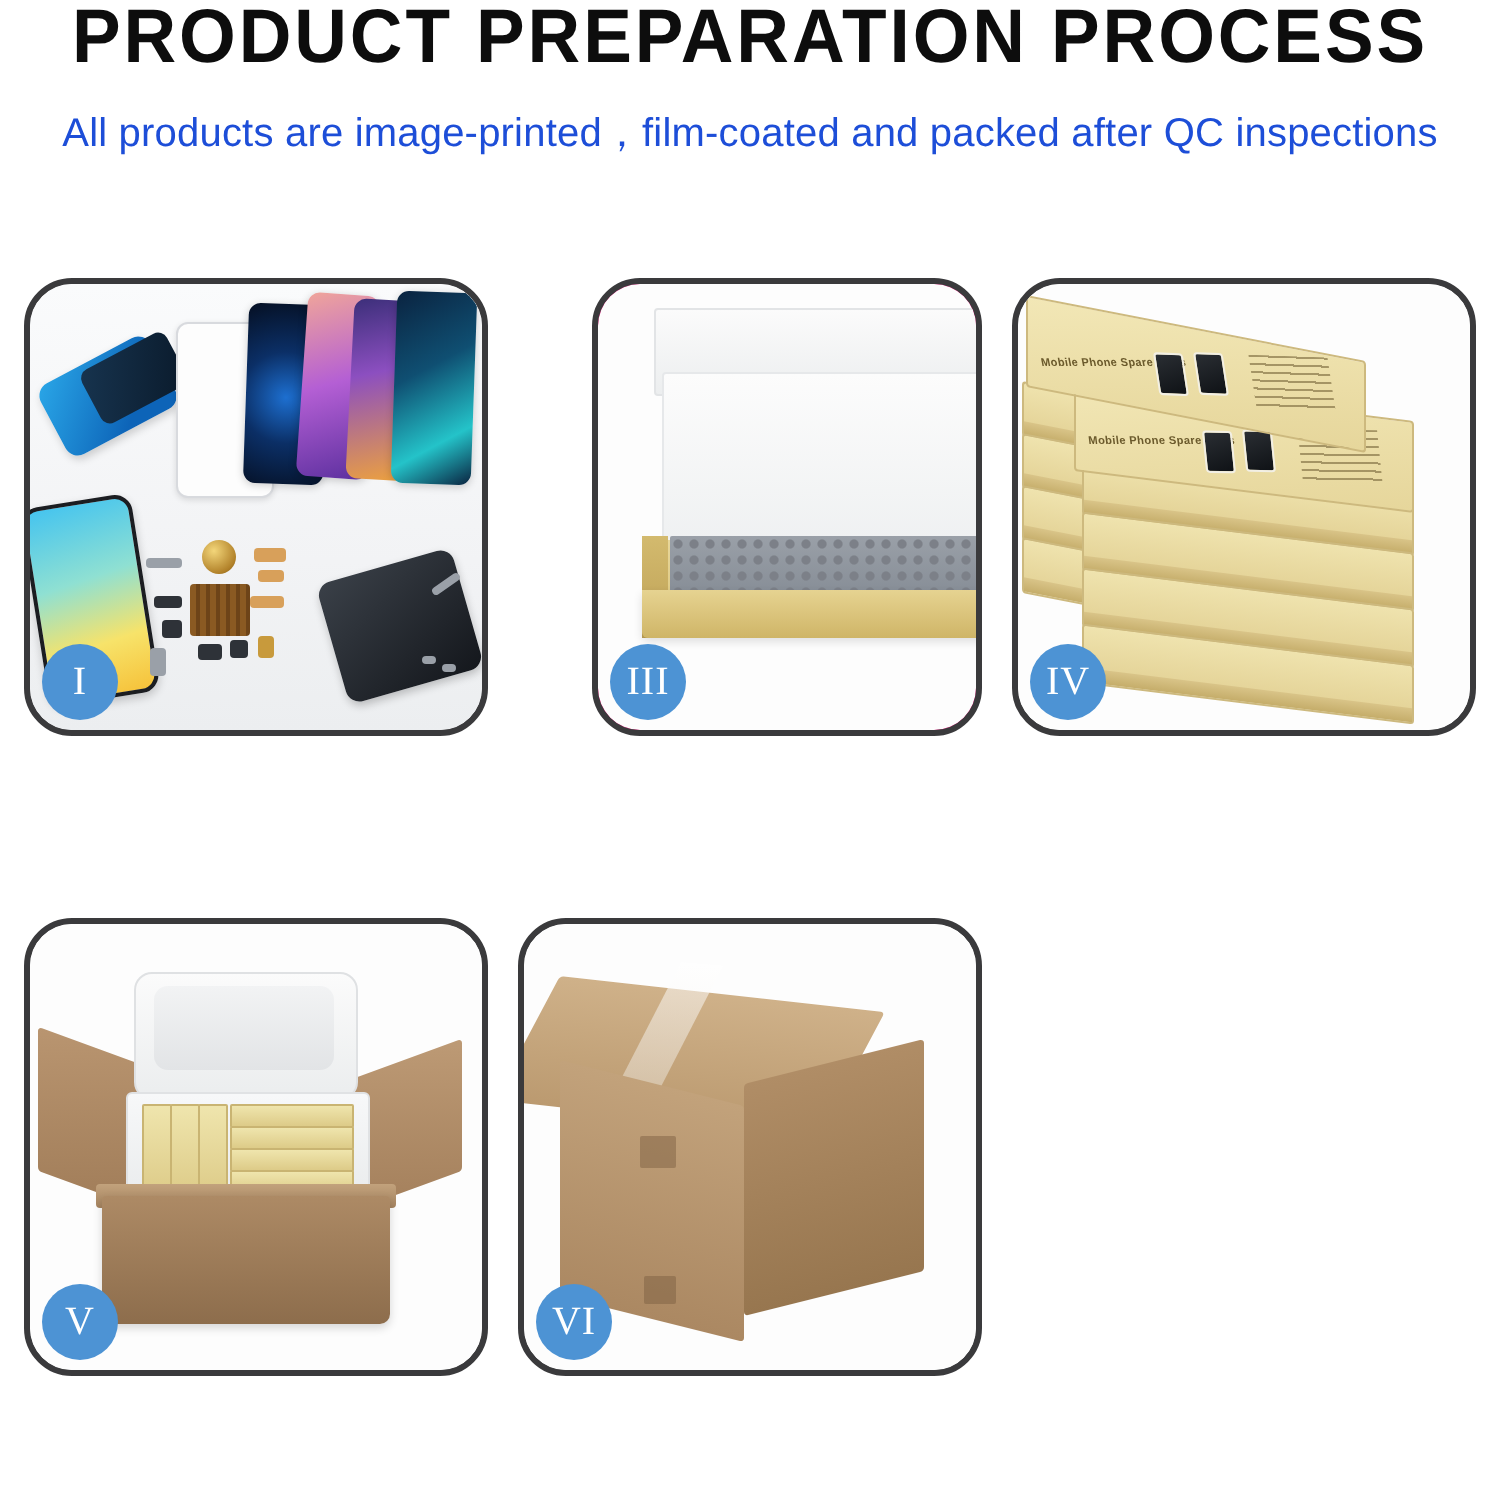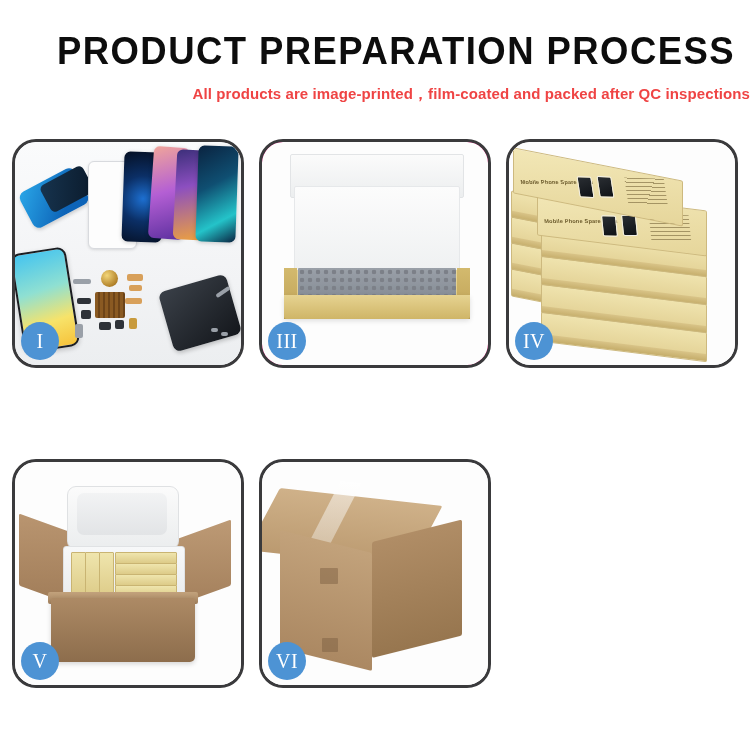--- a/index.html
+++ b/index.html
@@ -5,35 +5,35 @@
   html,body{margin:0;padding:0;}
   body{
     width:750px;height:750px;
     background:#ffffff;
     font-family:"Liberation Sans", sans-serif;
     overflow:hidden;
   }
   .page{position:relative;width:750px;height:750px;}
 
   
-  .header{text-align:right;padding-top:32px;}
+  .header{text-align:center;}
   .title{
     font-size:38px;
     font-weight:700;
     letter-spacing:1.5px;
     color:#0d0d0d;
     line-height:1;
     transform:scaleX(.96);
     white-space:nowrap;
   }
   .subtitle{
     margin-top:15px;
-    font-size:15px;
-    font-weight:700;
-    color:#ef4444;
+    font-size:20px;
+    font-weight:400;
+    color:#1d4ed8;
     letter-spacing:.1px;
     white-space:nowrap;
   }
 
   
   .grid{
     position:absolute;
     left:12px;top:139px;
     width:726px;
     display:grid;
@@ -162,21 +162,21 @@
   }
   .flex-pad{position:absolute;left:40px;top:78px;width:18px;height:14px;background:#8f969e;border-radius:2px;opacity:.85;}
   .conn{position:absolute;background:#c98a3f;border-radius:2px;opacity:.92;}
   .bubble-overlay{
     position:absolute;left:57px;top:9px;width:110px;height:206px;
     background:radial-gradient(circle at 6px 6px, rgba(255,255,255,.55) 3.6px, rgba(255,255,255,0) 5.2px) 0 0/13px 13px;
     pointer-events:none;border-radius:4px;
   }
 
   
-  .c3{background:#ec4899;}
+  .c3{background:#ec4899;margin-left:37px;}
   .c3 .bg{position:absolute;inset:0;background:#fdfdfd;}
   .b3-lidback{
     position:absolute;left:28px;top:12px;width:172px;height:42px;
     background:linear-gradient(180deg,#fbfbfb,#eceeef);
     border:1px solid #e2e4e6;border-radius:2px;
   }
   .b3-foam{
     position:absolute;left:32px;top:44px;width:164px;height:90px;
     background:linear-gradient(180deg,#fcfcfc,#eef0f1);
     border:1px solid #e6e8ea;border-radius:2px;

